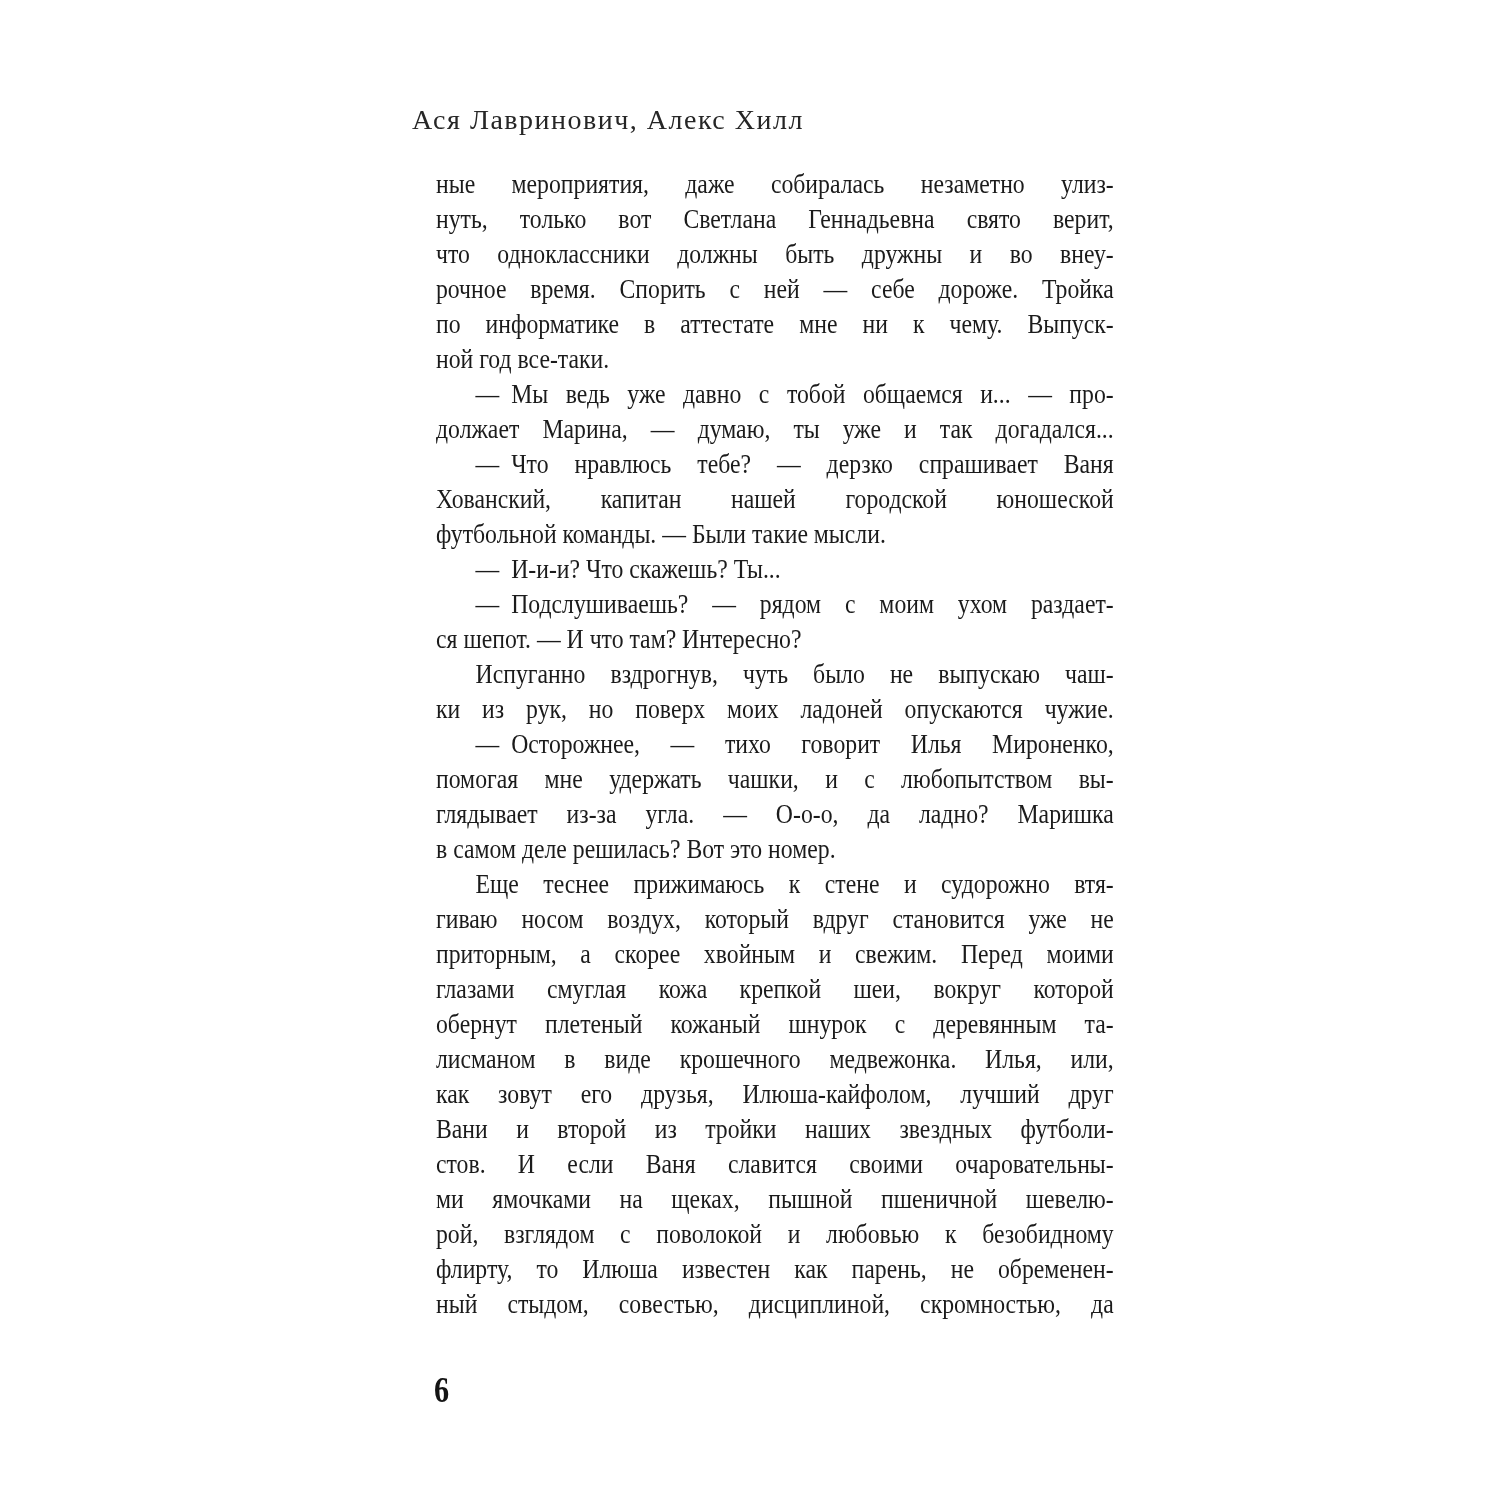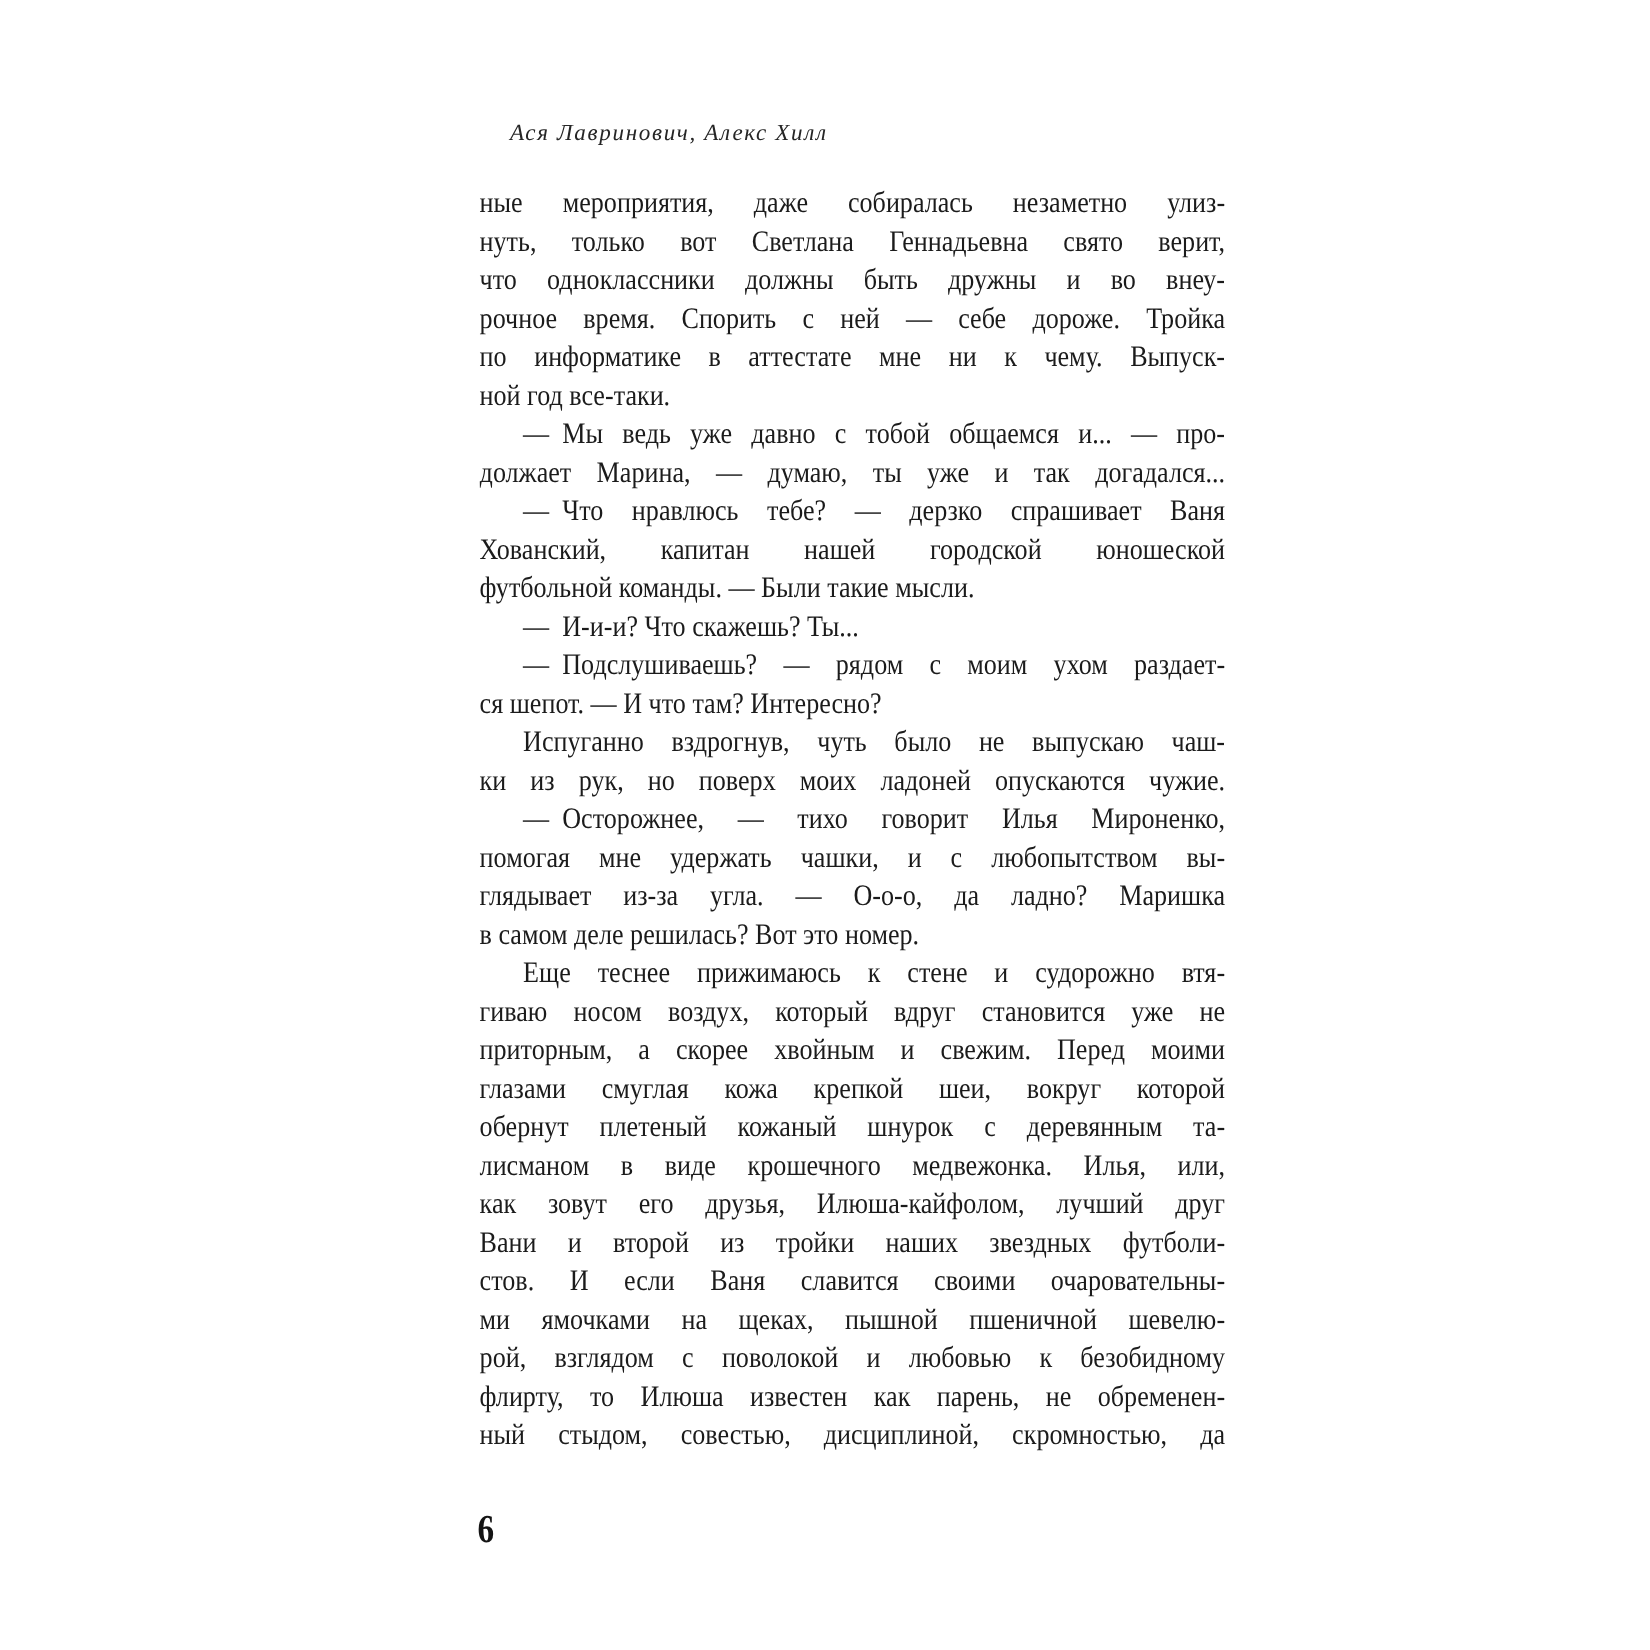--- a/index.html
+++ b/index.html
@@ -17,22 +17,21 @@
     color: #1b1b1b;
   }
   .running-head {
     position: absolute;
     top: 100px;
     left: 0;
     width: 1216px;
     height: 40px;
     line-height: 40px;
     text-align: center;
-    font-style: italic;
-    font-size: 21px;
+    font-size: 28px;
     letter-spacing: 1.5px;
     color: #262626;
   }
   .body-text {
     position: absolute;
     top: 167px;
     left: 436px;
     width: 771px;
     font-size: 27px;
     line-height: 35px;

